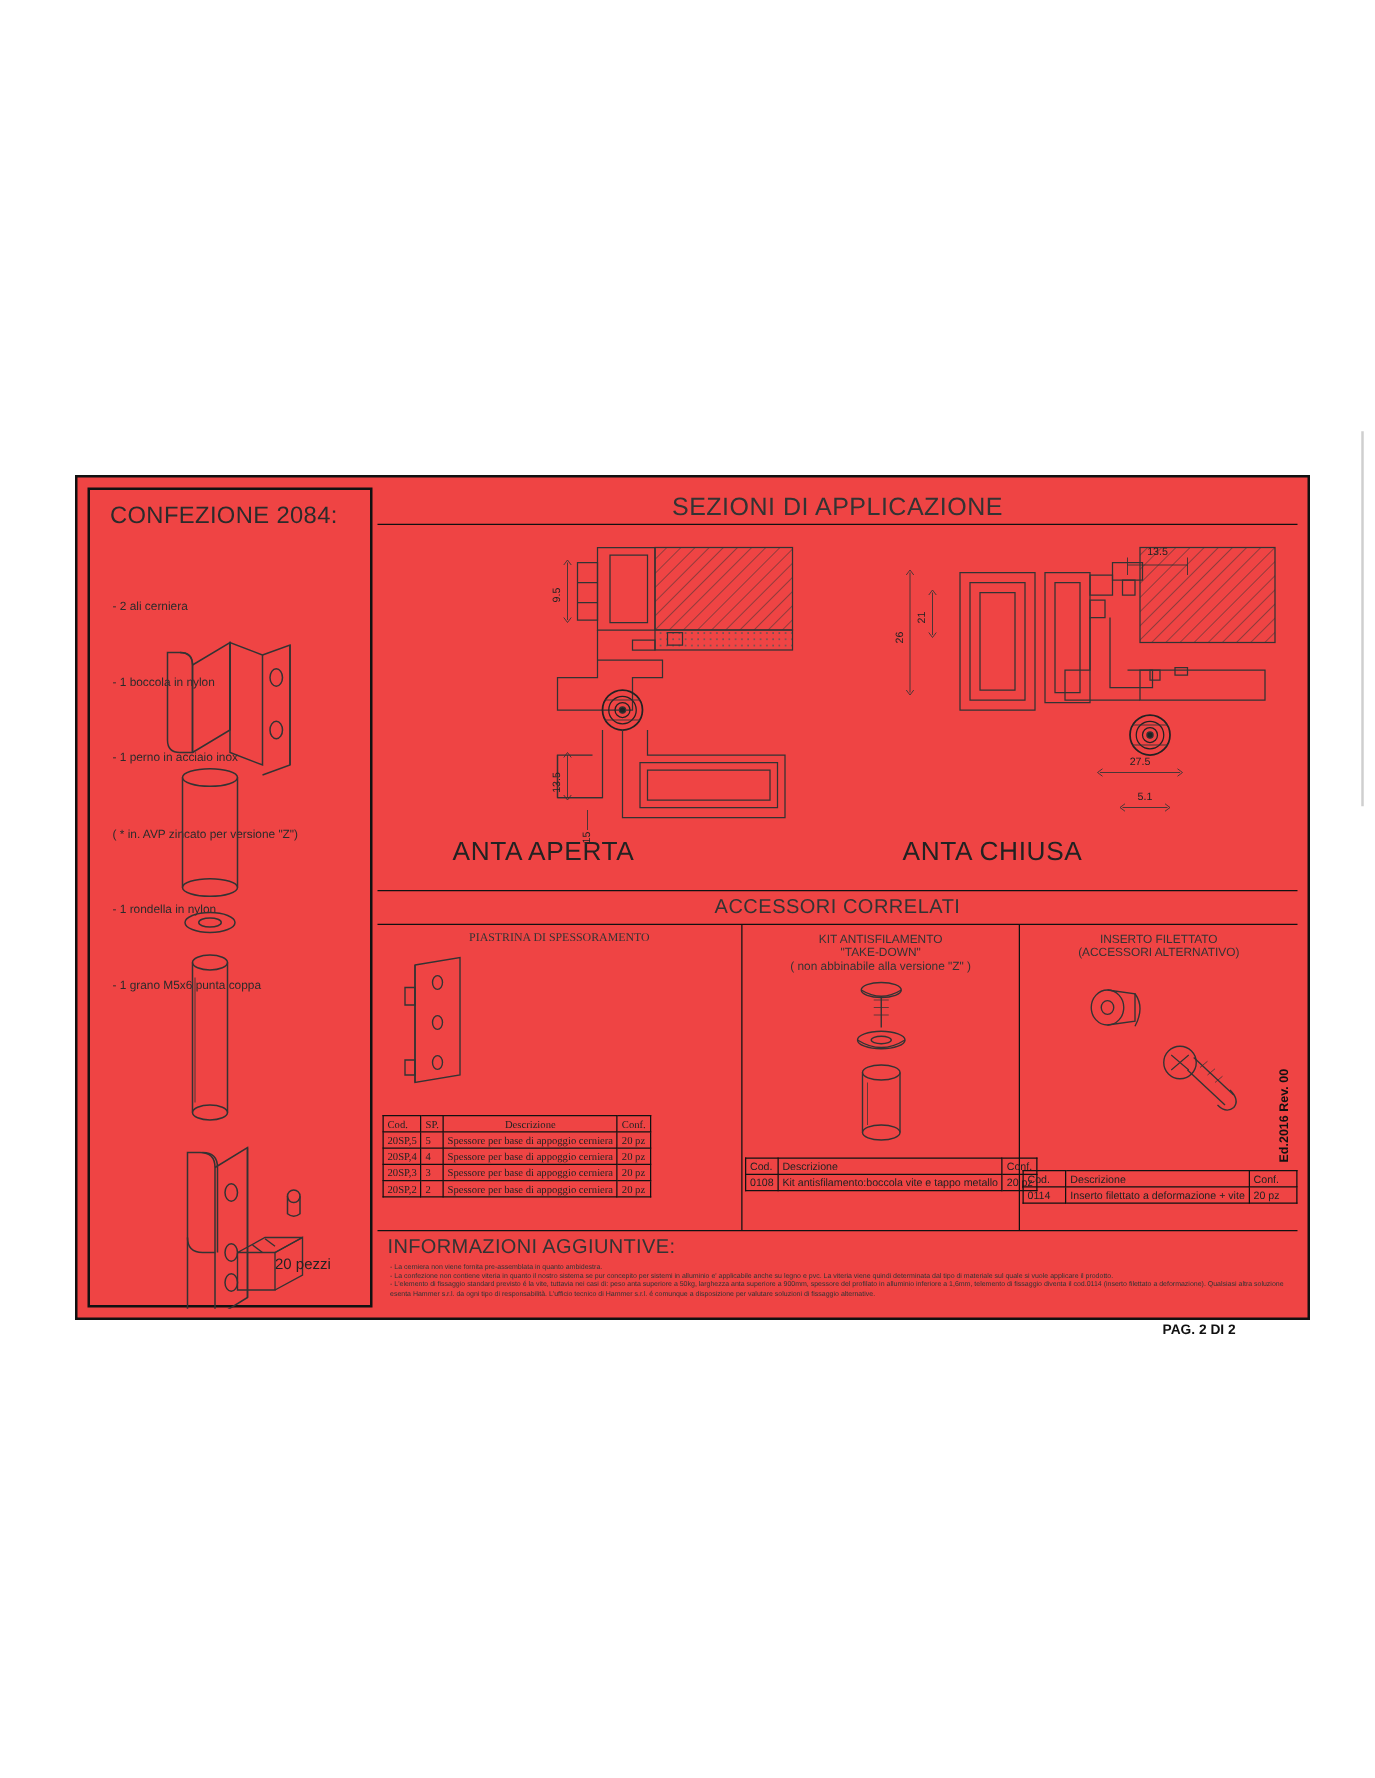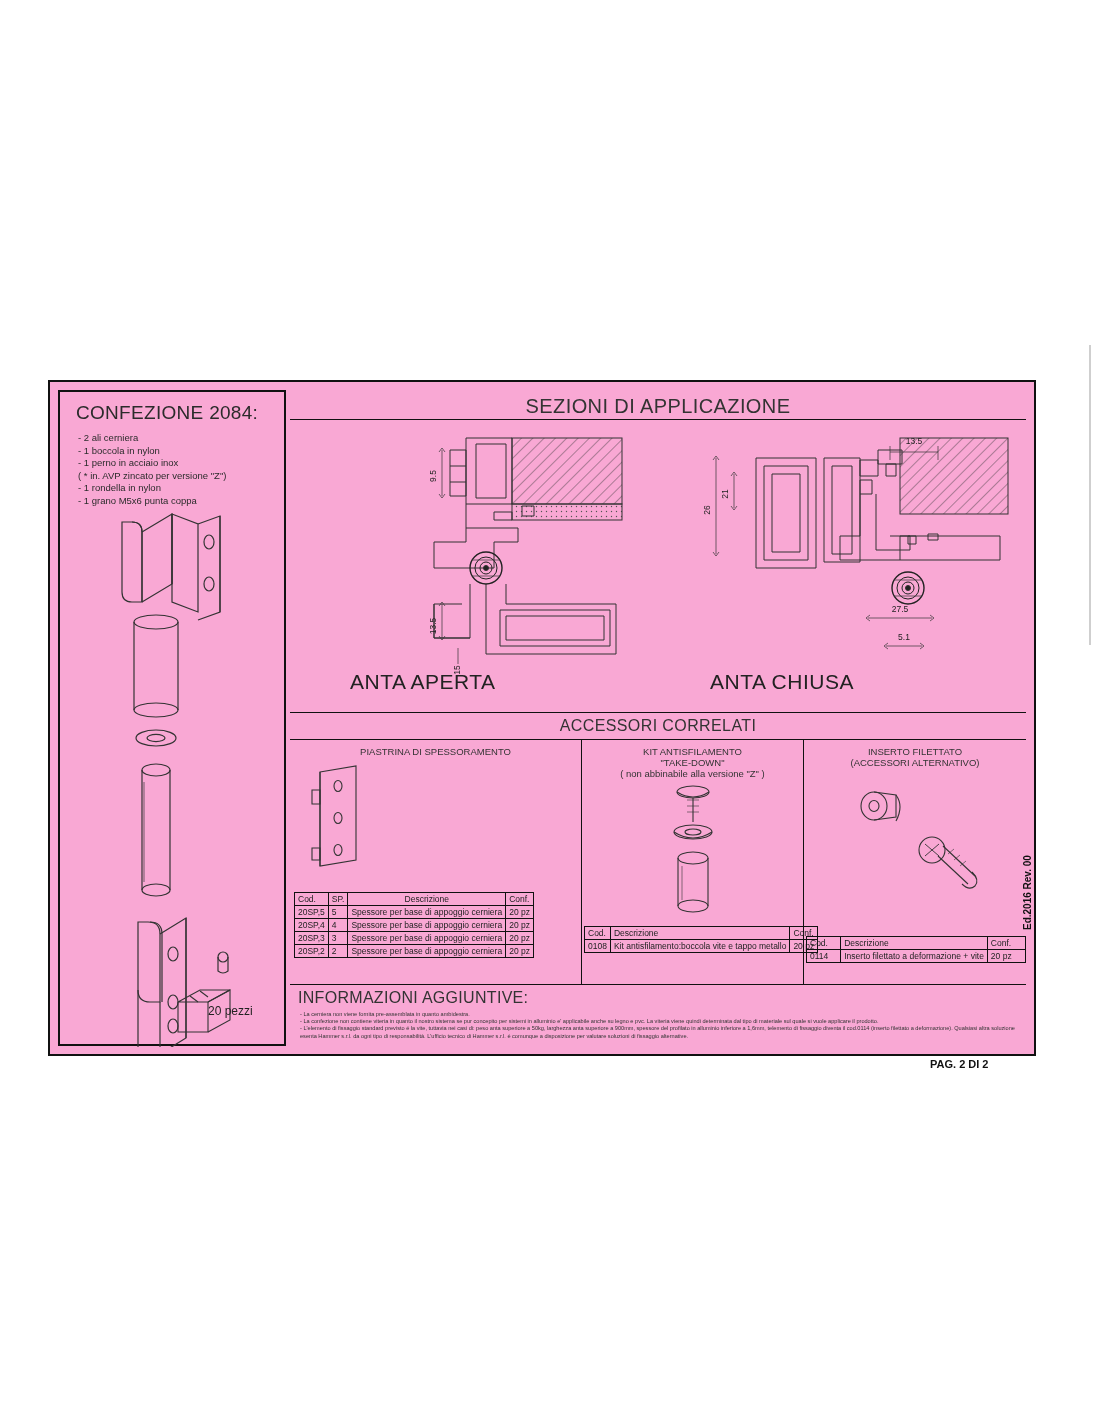--- a/index.html
+++ b/index.html
@@ -1,43 +1,43 @@
 <!DOCTYPE html>
 <html><head>
 <meta charset="utf-8">
 <style>
   html,body{margin:0;padding:0;background:#ffffff;}
   body{width:1100px;height:1422px;font-family:"Liberation Sans",sans-serif;color:#111;position:relative;overflow:hidden;}
   .page{position:absolute;left:0;top:0;width:1100px;height:1422px;}
 
-  .sheet{position:absolute;left:48px;top:380px;width:984px;height:672px;border:2px solid #111;background:#f9a8d4;}
+  .sheet{position:absolute;left:60px;top:380px;width:984px;height:672px;border:2px solid #111;background:#ef4444;}
 
   
   .left-panel{position:absolute;left:8px;top:8px;width:228px;height:656px;border:2px solid #111;box-sizing:border-box;}
   .conf-title{position:absolute;left:16px;top:10px;font-size:19px;letter-spacing:.3px;color:#2b2b2b;}
   .conf-list{position:absolute;left:18px;top:40px;width:200px;font-size:9.5px;line-height:12.6px;color:#2b2b2b;}
-  .conf-list div{white-space:nowrap;}
+  .conf-list div{white-space:nowrap;margin-top:48px;}
   .pezzi{position:absolute;left:148px;top:612px;font-size:12px;color:#222;}
 
   
   .hinge-art{position:absolute;left:0;top:110px;width:228px;height:545px;}
 
   
   .sez-head{position:absolute;left:240px;top:8px;width:736px;height:30px;border-bottom:1.5px solid #111;box-sizing:border-box;}
   .sez-head-txt{position:absolute;width:100%;text-align:center;top:5px;font-size:20px;color:#333;letter-spacing:.4px;}
   .sez-body{position:absolute;left:240px;top:38px;width:736px;height:290px;}
   .cap-aperta{position:absolute;left:300px;top:288px;font-size:21px;color:#222;letter-spacing:.5px;}
   .cap-chiusa{position:absolute;left:660px;top:288px;font-size:21px;color:#222;letter-spacing:.5px;}
 
   
   .acc-head{position:absolute;left:240px;top:330px;width:736px;height:28px;border-top:1.5px solid #111;border-bottom:1.5px solid #111;box-sizing:border-box;}
   .acc-head-txt{position:absolute;width:100%;text-align:center;top:4px;font-size:16px;color:#333;letter-spacing:.4px;}
 
   .acc-col{position:absolute;top:358px;height:244px;box-sizing:border-box;}
-  .acc1{left:240px;width:292px;border-right:1.5px solid #111;}
+  .acc1{left:240px;width:292px;border-right:1.5px solid #111;font-family:Liberation Serif, serif;}
   .acc2{left:532px;width:222px;border-right:1.5px solid #111;}
   .acc3{left:754px;width:222px;}
   .acc-title{position:absolute;width:100%;text-align:center;top:6px;font-size:9.5px;color:#333;line-height:11px;}
 
   
   table.t{border-collapse:collapse;font-size:8.5px;color:#222;}
   table.t td,table.t th{border:1px solid #111;padding:1px 3px;font-weight:normal;text-align:left;white-space:nowrap;}
   table.t td.desc,table.t th.desc{text-align:center;}
   .tbl1{position:absolute;left:4px;top:152px;}
   .tbl2{position:absolute;left:2px;top:186px;}

